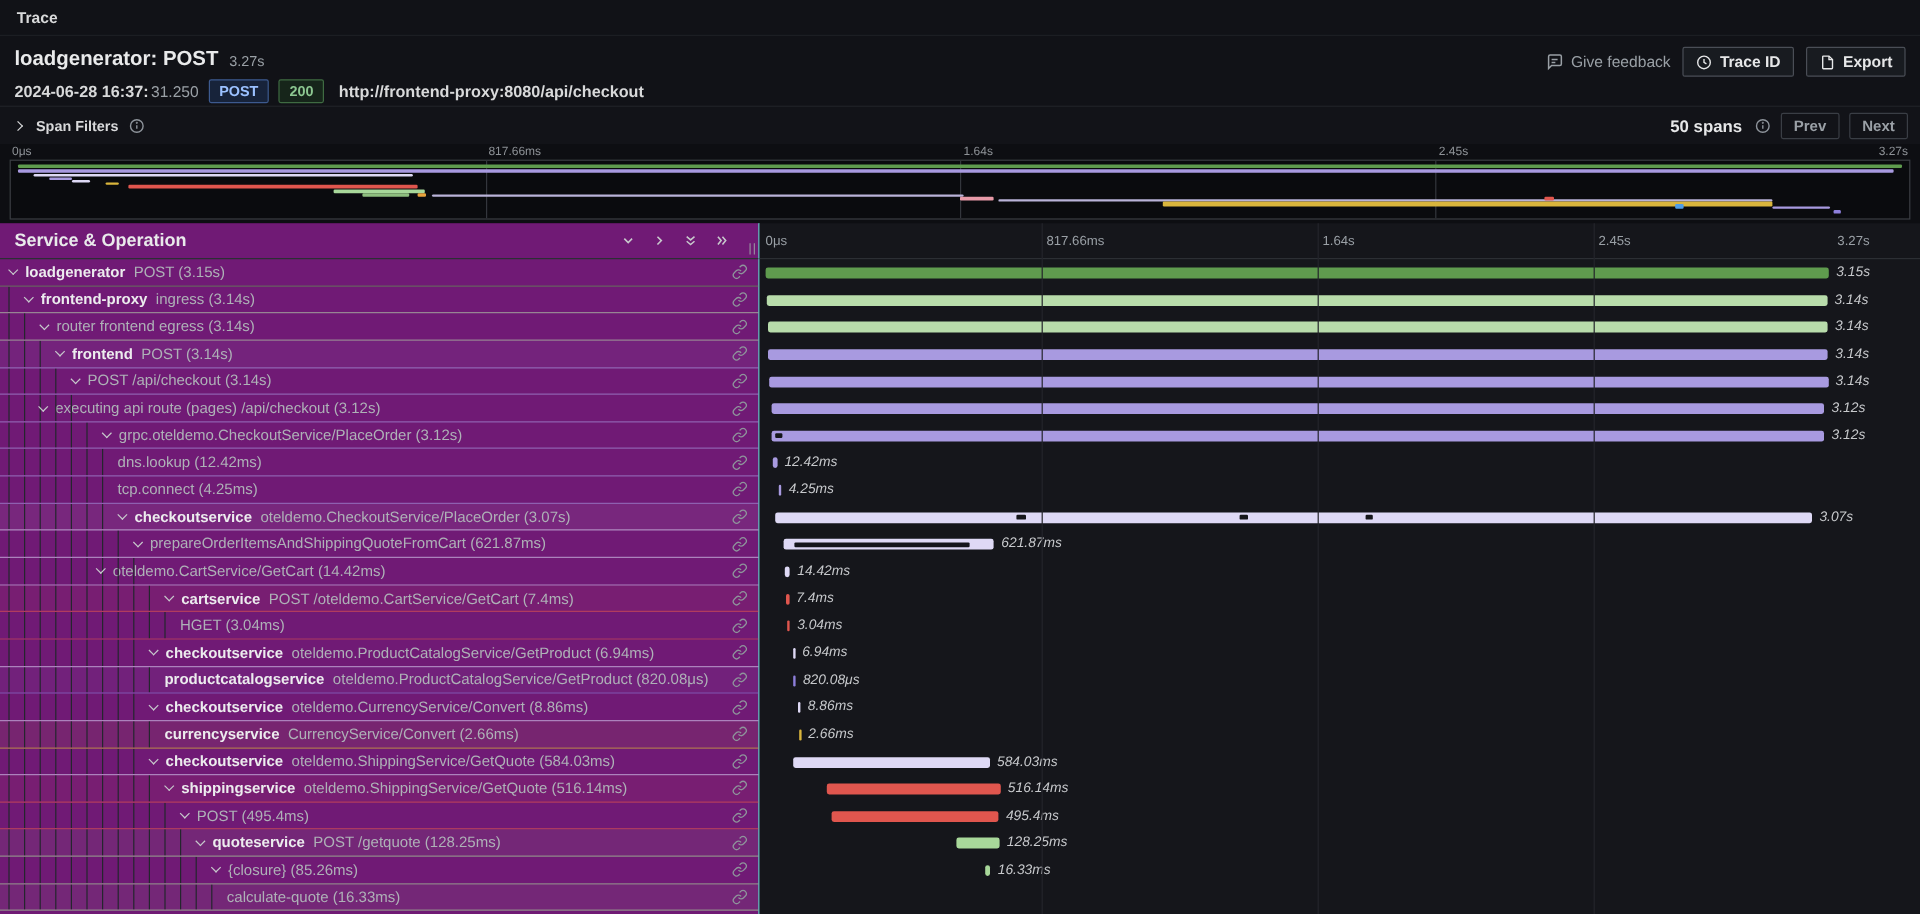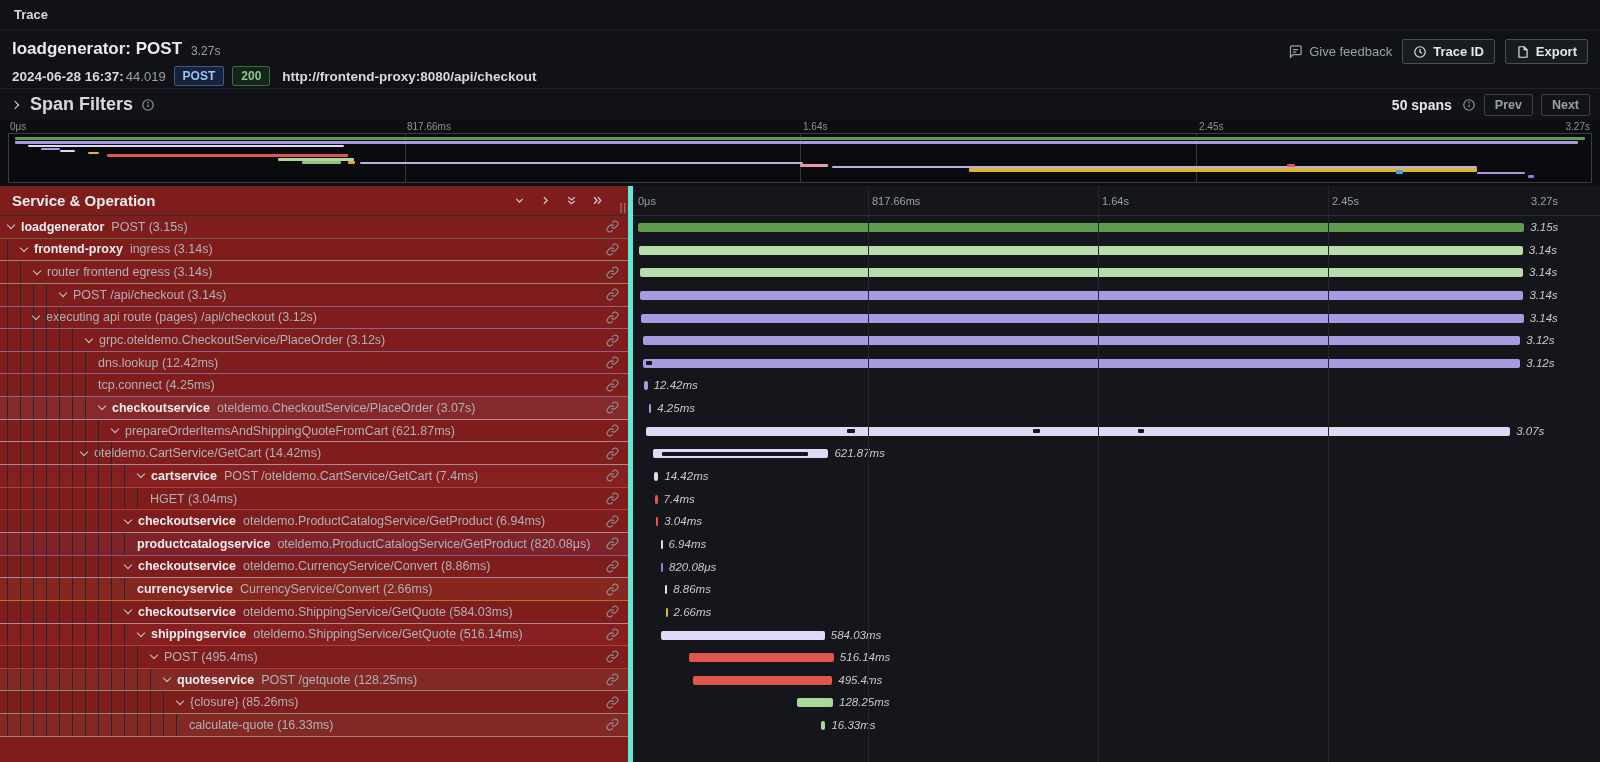--- a/index.html
+++ b/index.html
@@ -23,36 +23,36 @@
   .thead-actions { position:absolute; right:12px; top:9px; display:flex; align-items:center; gap:10px; }
   .feedback { display:flex; align-items:center; gap:6px; color:#9aa0a6; font-size:13px; cursor:pointer; }
   .hbtn { display:flex; align-items:center; gap:6px; background:#181b20; border:1px solid #4a4e56;
     border-radius:2px; color:#e6e7e8; font-size:13px; font-weight:600; padding:4px 10px; cursor:pointer; }
   
   .filters { height:32px; display:flex; align-items:center; padding:0 12px; background:#121318;
     border-top:1px solid #212329; position:relative; }
   .chev-r { width:8px; height:8px; position:relative; margin-right:10px; }
   .chev-r::before { content:""; position:absolute; width:5px; height:5px; left:0; top:1px;
     border-right:1.6px solid #d8d9da; border-top:1.6px solid #d8d9da; transform:rotate(45deg); }
-  .filters-label { font-size:18px; font-weight:700; }
+  .filters-label { font-size:12px; font-weight:700; }
   .ico-info { margin-left:8px; }
   .filters-right { position:absolute; right:10px; display:flex; align-items:center; gap:8px; }
   .span-count { font-size:14px; font-weight:700; color:#e6e7e8; margin-right:2px; }
   .pbtn { background:transparent; border:1px solid #3a3e45; border-radius:2px; color:#9aa0a6;
     font-size:12.5px; font-weight:600; padding:3px 10px; cursor:pointer; font-family:inherit; }
   
   .minimap { height:66px; background:#0d0e12; position:relative; padding:0 8px; }
   .mm-ticks { position:relative; height:13px; font-size:10px; color:#8e9297; }
   .mm-ticks span { position:absolute; top:1px; }
   .mm-canvas { position:relative; height:50px; border:1px solid #3b3e44; background:#0a0b0e; overflow:hidden; }
   .mm-grid { position:absolute; top:0; bottom:0; width:1px; background:#33363c; }
   .mm-seg { position:absolute; border-radius:1px; }
   
   .main { display:flex; height:576px; }
-  .names { width:633px; background:#7f1d1d; border-right:5px solid #5eead4; position:relative; }
+  .names { width:633px; background:#701a75; border-right:1px solid #5eead4; position:relative; }
   .names-head { height:30px; display:flex; align-items:center; padding:0 8px 0 12px;
     border-bottom:1px solid #2c2f34; position:relative; }
   .names-title { font-size:15px; font-weight:700; color:#e9eaeb; }
   .head-icons { position:absolute; right:24px; display:flex; align-items:center; gap:13px; }
   .head-icons svg { cursor:pointer; }
   .grip { position:absolute; right:1px; bottom:2px; color:#9aa0a6; font-size:10px; letter-spacing:1px; }
   .rows { position:relative; }
   .nrow { position:relative; height:22.65px; display:flex; align-items:center;
     border-bottom:1px solid transparent; cursor:pointer; overflow:hidden; }
   .guide { position:absolute; top:0; bottom:0; width:1px; background:#24262d; }
@@ -81,21 +81,21 @@
   <span>Trace</span>
 </div>
 
 <div class="thead">
   <div class="thead-l1">
     <span class="t-title">loadgenerator: POST</span>
     <span class="t-dur">3.27s</span>
   </div>
   <div class="thead-l2">
     <span class="ts-main">2024-06-28 16:37:</span>
-    <span class="ts-ms">44.019</span>
+    <span class="ts-ms">31.250</span>
     <span class="badge post">POST</span>
     <span class="badge ok">200</span>
     <span class="t-url">http://frontend-proxy:8080/api/checkout</span>
   </div>
   <div class="thead-actions">
     <span class="feedback">
       <svg width="15" height="15" viewBox="0 0 24 24" fill="none" stroke="#9aa0a6" stroke-width="2">
           <path d="M21 15a2 2 0 0 1-2 2H8l-4 4V5a2 2 0 0 1 2-2h13a2 2 0 0 1 2 2z"></path>
           <line x1="8" y1="9" x2="16" y2="9"></line>
           <line x1="8" y1="13" x2="13" y2="13"></line>
@@ -218,20 +218,32 @@
           <div class="guide" style="left: 20px;"></div>
           <div class="guide" style="left: 7px;"></div>
     <span class="chev"></span>
 
     <span class="op">router frontend egress (3.14s)</span>
     <svg class="linkico" width="13" height="13" viewBox="0 0 24 24" fill="none" stroke="#8e949b" stroke-width="2">
             <path d="M10 13a5 5 0 0 0 7.5.5l3-3a5 5 0 0 0-7.1-7.1l-1.7 1.7"></path>
             <path d="M14 11a5 5 0 0 0-7.5-.5l-3 3a5 5 0 0 0 7.1 7.1l1.7-1.7"></path>
           </svg>
   </div>
+        <div class="nrow" style="padding-left: 46px; border-bottom-color: rgba(168, 154, 224, 0.55); background: rgba(168, 154, 224, 0.07);">
+          <div class="guide" style="left: 33px;"></div>
+          <div class="guide" style="left: 20px;"></div>
+          <div class="guide" style="left: 7px;"></div>
+    <span class="chev"></span>
+    <span class="svc">frontend</span>
+    <span class="op">POST (3.14s)</span>
+    <svg class="linkico" width="13" height="13" viewBox="0 0 24 24" fill="none" stroke="#8e949b" stroke-width="2">
+            <path d="M10 13a5 5 0 0 0 7.5.5l3-3a5 5 0 0 0-7.1-7.1l-1.7 1.7"></path>
+            <path d="M14 11a5 5 0 0 0-7.5-.5l-3 3a5 5 0 0 0 7.1 7.1l1.7-1.7"></path>
+          </svg>
+  </div>
         <div class="nrow" style="padding-left: 59px; border-bottom-color: rgba(168, 154, 224, 0.55);">
           <div class="guide" style="left: 46px;"></div>
           <div class="guide" style="left: 33px;"></div>
           <div class="guide" style="left: 20px;"></div>
           <div class="guide" style="left: 7px;"></div>
     <span class="chev"></span>
 
     <span class="op">POST /api/checkout (3.14s)</span>
     <svg class="linkico" width="13" height="13" viewBox="0 0 24 24" fill="none" stroke="#8e949b" stroke-width="2">
             <path d="M10 13a5 5 0 0 0 7.5.5l3-3a5 5 0 0 0-7.1-7.1l-1.7 1.7"></path>

